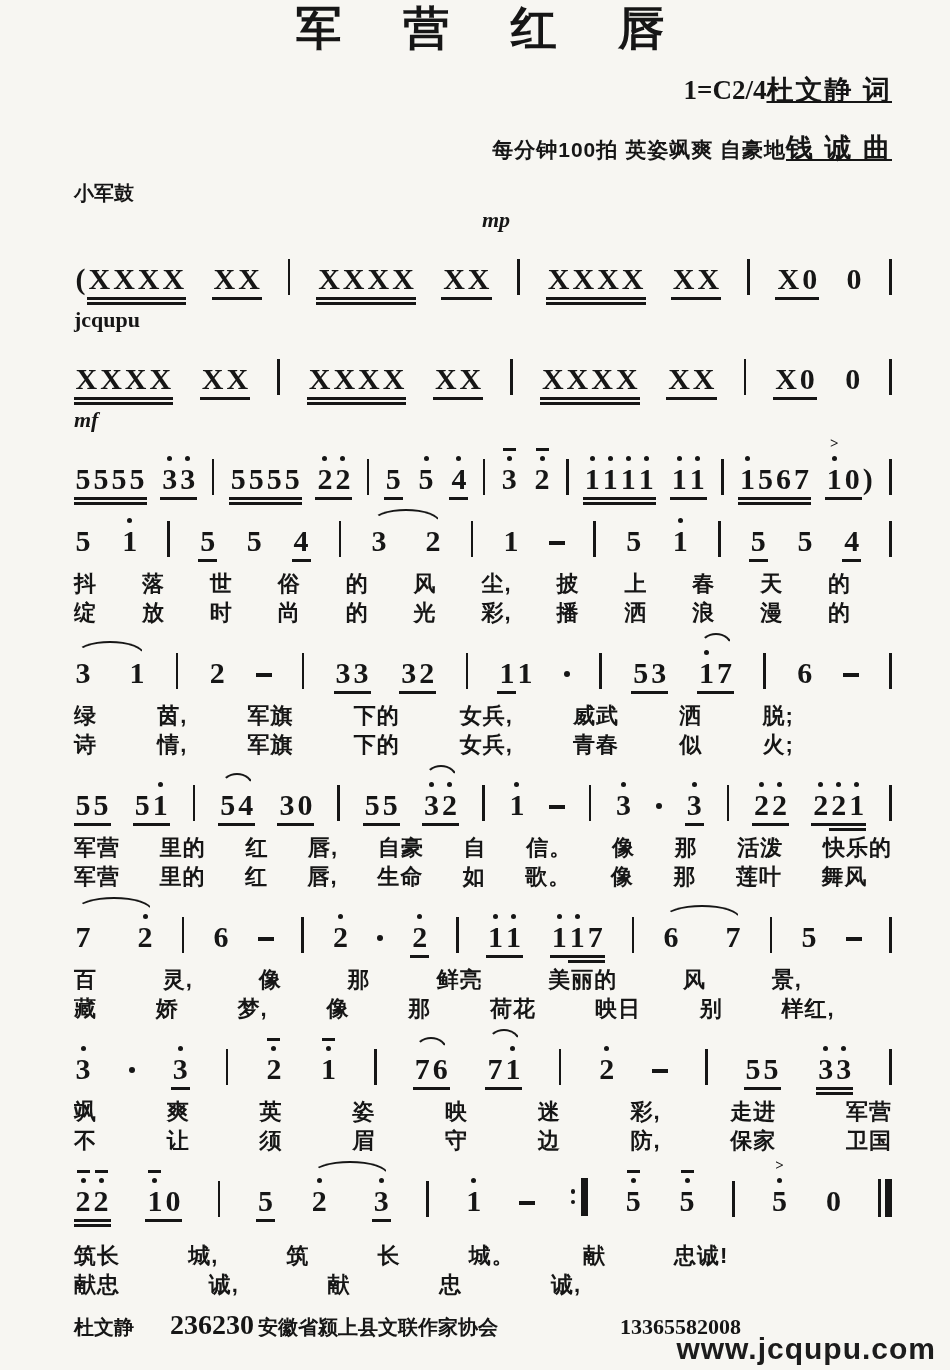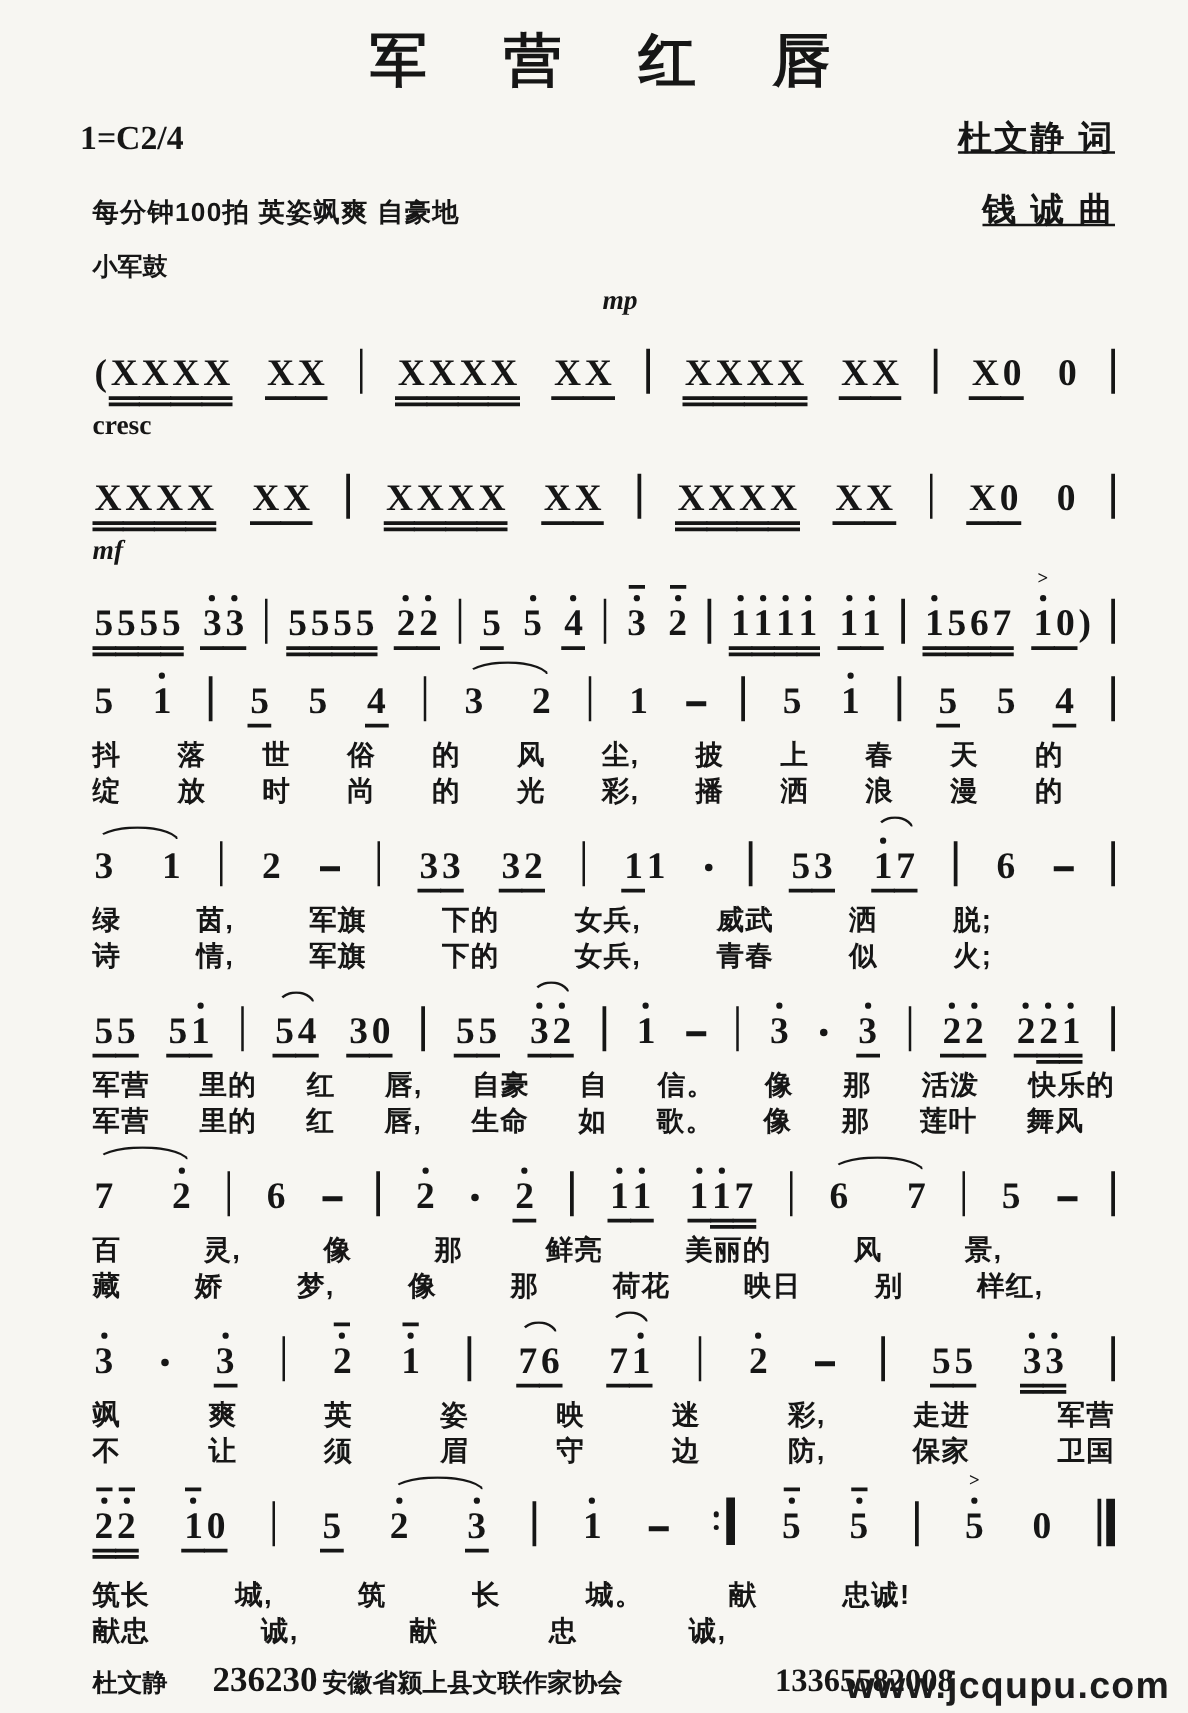--- a/index.html
+++ b/index.html
@@ -6,26 +6,26 @@
   body{
     background:#f7f6f2;
     color:#161616;
     font-family:"Liberation Sans", sans-serif;
     position:relative;
   }
   .sheet{padding:0 58px 0 74px;position:relative;}
 
   
   .title{
-    margin-top:20px;text-align:center;
+    margin-top:0;text-align:center;
     font-family:"Liberation Serif", serif;
     font-size:46px;font-weight:700;line-height:1.25;
     word-spacing:38px;letter-spacing:6px;
   }
-  .meta-row{display:flex;justify-content:space-between;align-items:baseline;}
+  .meta-row{display:flex;justify-content:flex-end;align-items:baseline;}
   .meta-row.r1{margin-top:14px;}
   .meta-row.r2{margin-top:22px;}
   .key-sig{font-family:"Liberation Serif", serif;font-size:27px;font-weight:700;margin-left:-10px;}
   .credit{font-size:27px;font-weight:700;letter-spacing:2px;text-decoration:underline;}
   .tempo{font-size:21px;font-weight:700;letter-spacing:1px;}
   .instrument{margin-top:14px;font-size:20px;font-weight:700;}
   .dyn{font-family:"Liberation Serif", serif;font-size:22px;font-weight:700;height:26px;line-height:26px;}
   .dyn.it{font-style:italic;}
   .dyn.mp-ind{margin-left:26px;text-align:center;}
 
@@ -68,21 +68,21 @@
     font-size:22px;font-weight:700;line-height:29px;height:29px;
     letter-spacing:1px;
   }
 
   
   .footer{margin-top:10px;font-weight:700;}
   .f-entry{display:flex;align-items:baseline;height:30px;font-size:20px;}
   .f-name{width:96px;}
   .f-code{width:88px;font-family:"Liberation Serif", serif;font-size:28px;}
   .f-org{width:362px;}
-  .f-phone{font-family:"Liberation Serif", serif;font-size:26px;}
+  .f-phone{font-family:"Liberation Serif", serif;font-size:22px;}
   .website{
     position:absolute;right:14px;bottom:4px;
     font-size:30px;font-weight:700;color:#1c1c1c;letter-spacing:1px;
     font-family:"Liberation Sans", sans-serif;
   }
 </style>
 </head>
 <body style="background: rgb(247, 246, 242);">
 
 <div class="sheet">
@@ -140,21 +140,21 @@
         <div class="bar"></div>
         <span class="grp">
           <span class="ncell">X<span class="u1"></span></span>
           <span class="ncell">0<span class="u1"></span></span>
         </span>
         <span class="grp">
           <span class="ncell">0</span>
         </span>
         <div class="bar"></div>
       </div>
-      <div class="dyn">cresc</div>
+      <div class="dyn">jcqupu</div>
       <div class="mrow">
         <span class="grp">
           <span class="ncell">X<span class="u1"></span><span class="u2"></span></span>
           <span class="ncell">X<span class="u1"></span><span class="u2"></span></span>
           <span class="ncell">X<span class="u1"></span><span class="u2"></span></span>
           <span class="ncell">X<span class="u1"></span><span class="u2"></span></span>
         </span>
         <span class="grp">
           <span class="ncell">X<span class="u1"></span></span>
           <span class="ncell">X<span class="u1"></span></span>

